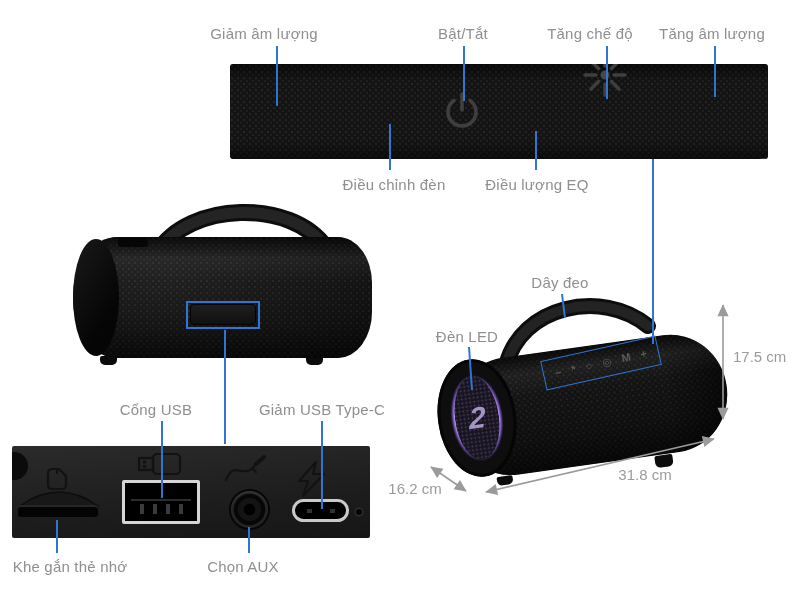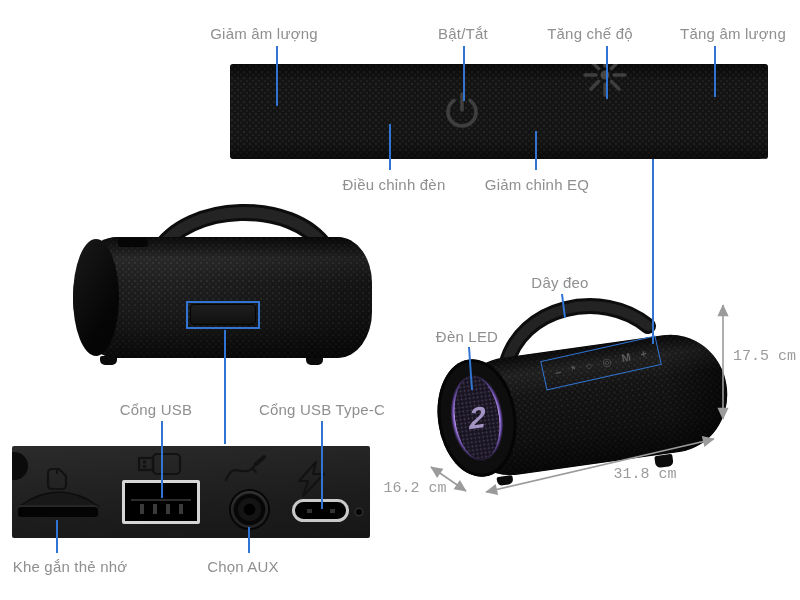--- a/index.html
+++ b/index.html
@@ -11,21 +11,21 @@
   html,body{width:800px;height:600px;}
   body{
     position:relative;width:800px;height:600px;background:#ffffff;
     font-family:"Liberation Sans","DejaVu Sans",sans-serif;overflow:hidden;
   }
   .abs{position:absolute;}
   .lbl{
     position:absolute;color:var(--label);font-size:15px;white-space:nowrap;
     transform:translateX(-50%);letter-spacing:.2px;
   }
-  .dimlbl{position:absolute;color:var(--dim);font-size:15px;white-space:nowrap;font-family:Liberation Mono, monospace;}
+  .dimlbl{position:absolute;color:var(--dim);font-size:15px;white-space:nowrap;}
   
   .fabric{background-color:#131313;position:absolute;overflow:hidden;}
   .fabric::before{
     content:"";position:absolute;inset:0;border-radius:inherit;
     background-image:
       radial-gradient(circle at 2px 2px, rgba(255,255,255,.075) 1.1px, transparent 1.7px),
       radial-gradient(circle at 5px 5px, rgba(255,255,255,.05) 1.1px, transparent 1.7px);
     background-size:6px 6px;
   }
   
@@ -256,26 +256,26 @@
   <g stroke="#9b9b9b" stroke-width="1.6">
     <line x1="723" y1="305" x2="723" y2="419" marker-start="url(#arr)" marker-end="url(#arr)"></line>
     <line x1="486" y1="492" x2="714" y2="439" marker-start="url(#arr)" marker-end="url(#arr)"></line>
     <line x1="431" y1="467" x2="466" y2="491" marker-start="url(#arr)" marker-end="url(#arr)"></line>
   </g>
 </svg>
 
 <div class="lbl txt" style="left:264px;top:25px">Giảm âm lượng</div>
 <div class="lbl txt" style="left:463px;top:25px">Bật/Tắt</div>
 <div class="lbl txt" style="left:590px;top:25px">Tăng chế độ</div>
-<div class="lbl txt" style="left:733px;top:25px">Tăng âm lượng</div>
+<div class="lbl txt" style="left:712px;top:25px">Tăng âm lượng</div>
 <div class="lbl txt" style="left:394px;top:176px">Điều chỉnh đèn</div>
-<div class="lbl txt" style="left:537px;top:176px">Giảm chỉnh EQ</div>
+<div class="lbl txt" style="left:537px;top:176px">Điều lượng EQ</div>
 
 <div class="lbl txt" style="left:156px;top:401px">Cổng USB</div>
-<div class="lbl txt" style="left:322px;top:401px">Cổng USB Type-C</div>
+<div class="lbl txt" style="left:322px;top:401px">Giảm USB Type-C</div>
 <div class="lbl txt" style="left:70px;top:558px">Khe gắn thẻ nhớ</div>
 <div class="lbl txt" style="left:243px;top:558px">Chọn AUX</div>
 
 <div class="lbl txt" style="left:560px;top:274px">Dây đeo</div>
 <div class="lbl txt" style="left:467px;top:328px">Đèn LED</div>
 
 <div class="dimlbl txt" style="left:733px;top:348px">17.5 cm</div>
 <div class="dimlbl txt" style="left:645px;top:466px;transform:translateX(-50%)">31.8 cm</div>
 <div class="dimlbl txt" style="left:415px;top:480px;transform:translateX(-50%)">16.2 cm</div>
 

